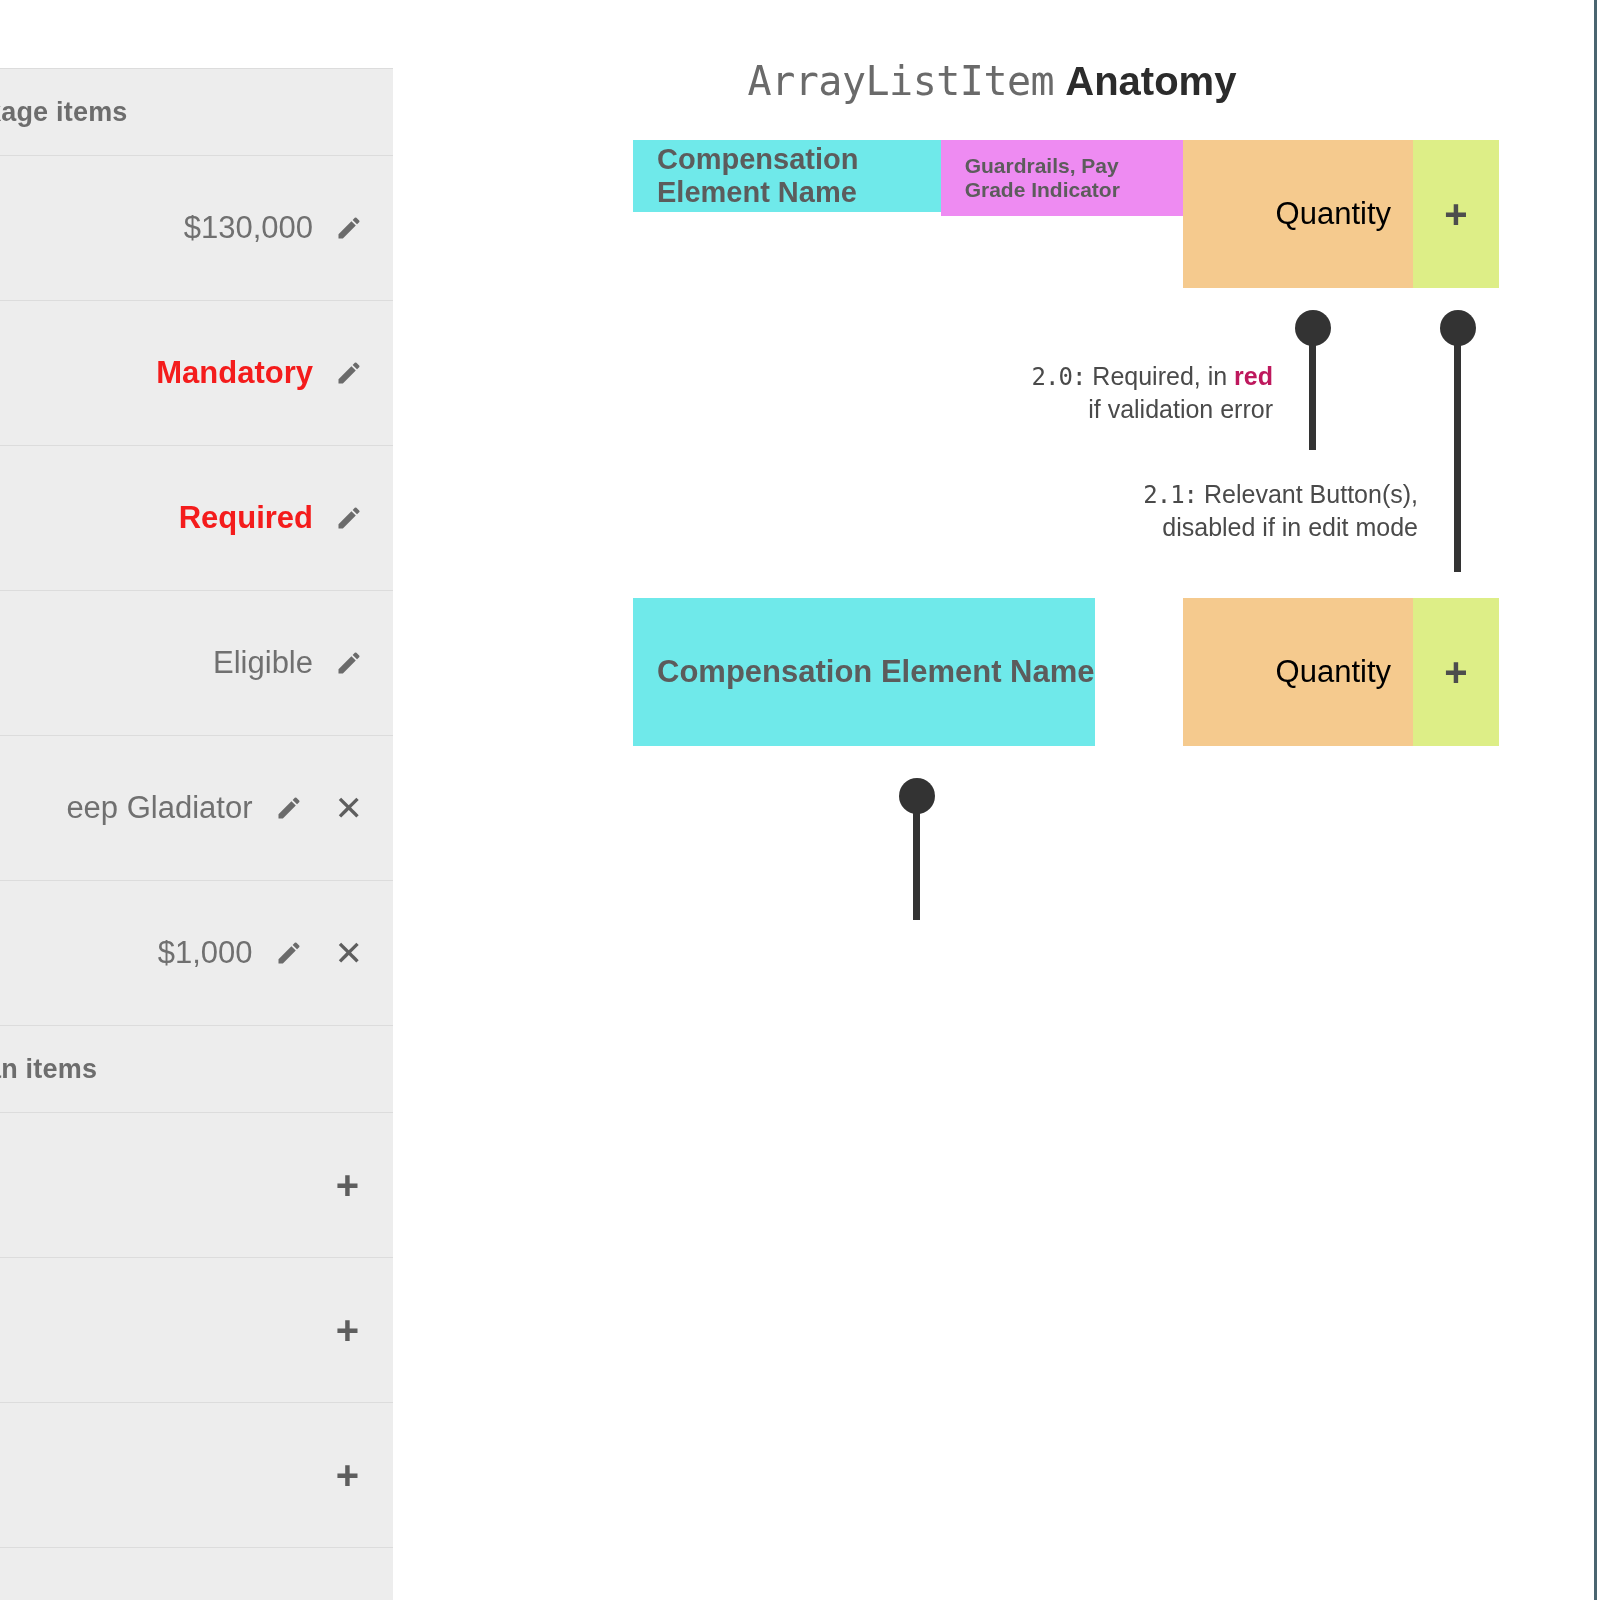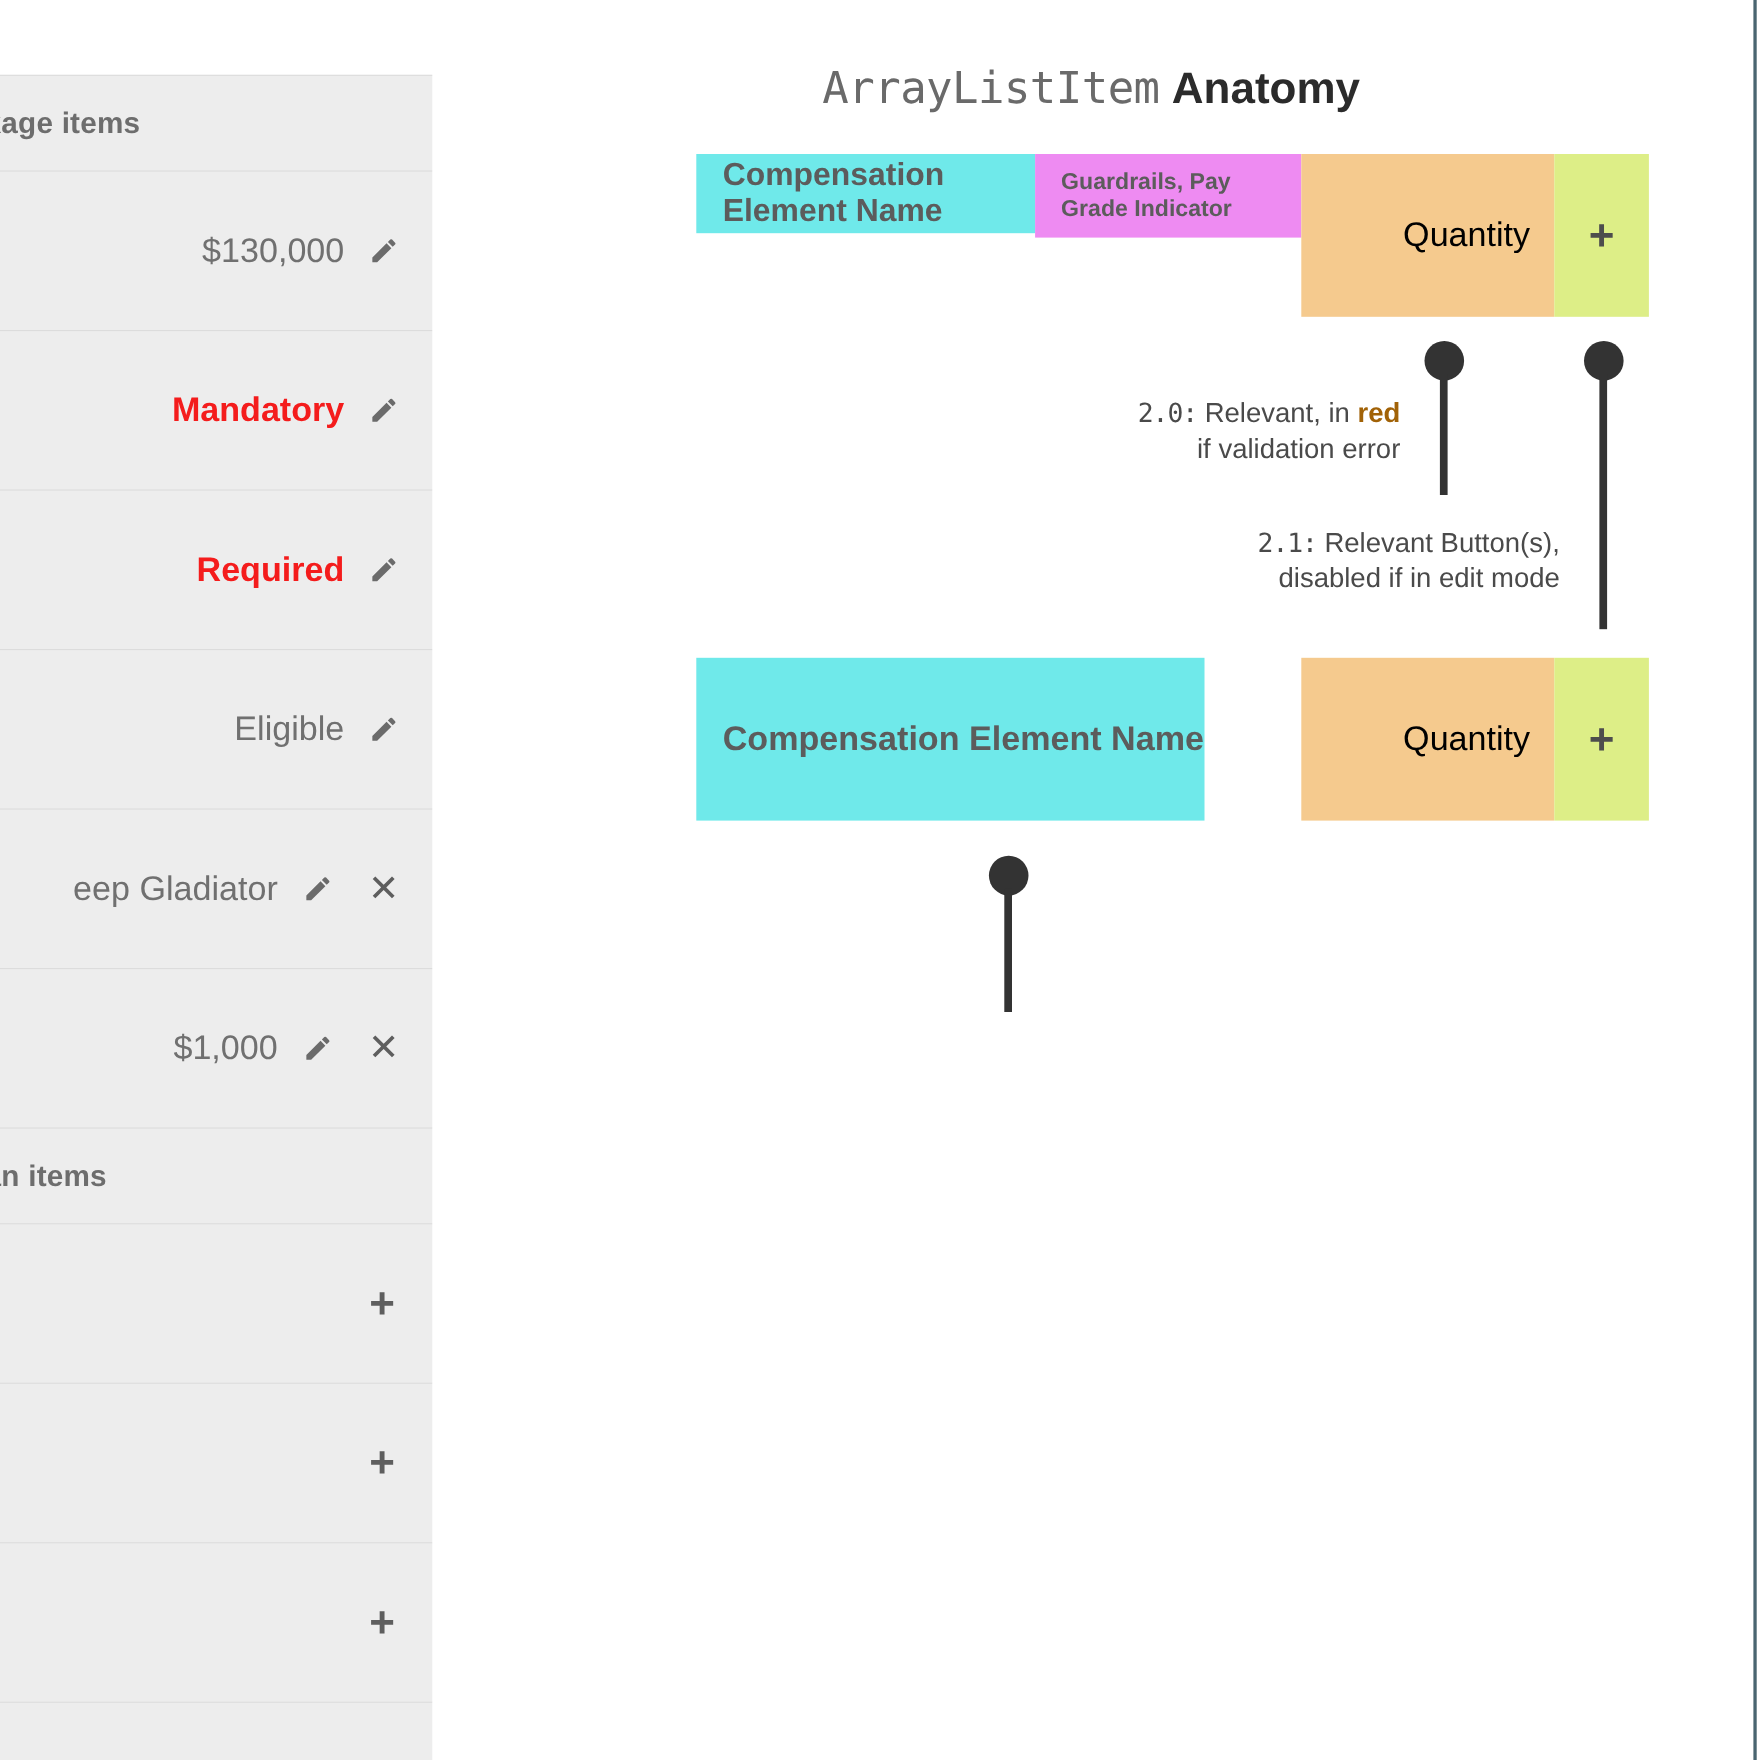--- a/index.html
+++ b/index.html
@@ -215,21 +215,21 @@
     font-size: 25px;
     color: #4a4a4a;
     line-height: 1.28;
     white-space: pre-line;
   }
   .anno .num {
     font-family: "DejaVu Sans Mono", "Liberation Mono", monospace;
     font-size: 24px;
     letter-spacing: -1px;
   }
-  .anno .redword { color: #a16207; font-weight: bold; }
+  .anno .redword { color: #be185d; font-weight: bold; }
   .anno.right { text-align: right; }
   .anno.left  { text-align: left; }
 </style>
 </head>
 <body>
 
 <div id="sidebar">
 
   <div class="side-section-head">
     <span class="label">kage items</span>
@@ -321,21 +321,21 @@
       <div class="seg-sub">Guardrails, Pay Grade Indicator</div>
     </div>
     <div class="seg-qty">Quantity</div>
     <div class="seg-btn">+</div>
   </div>
 
   <div class="pin" id="pin20" style="left:902px; top:310px;">
     <div class="head"></div>
     <div class="stem" style="height:110px;"></div>
   </div>
-  <div class="anno right" id="anno20" style="left:430px; top:360px; width:450px;"><span class="num">2.0:</span><span> Relevant, in </span><span class="redword">red</span><span>
+  <div class="anno right" id="anno20" style="left:430px; top:360px; width:450px;"><span class="num">2.0:</span><span> Required, in </span><span class="redword">red</span><span>
 if validation error</span></div>
 
   <div class="pin" id="pin21" style="left:1047px; top:310px;">
     <div class="head"></div>
     <div class="stem" style="height:232px;"></div>
   </div>
   <div class="anno right" id="anno21" style="left:520px; top:478px; width:505px;"><span class="num">2.1:</span><span> Relevant Button(s),
 disabled if in edit mode</span></div>
 
   <div class="comp-block" id="block2">

